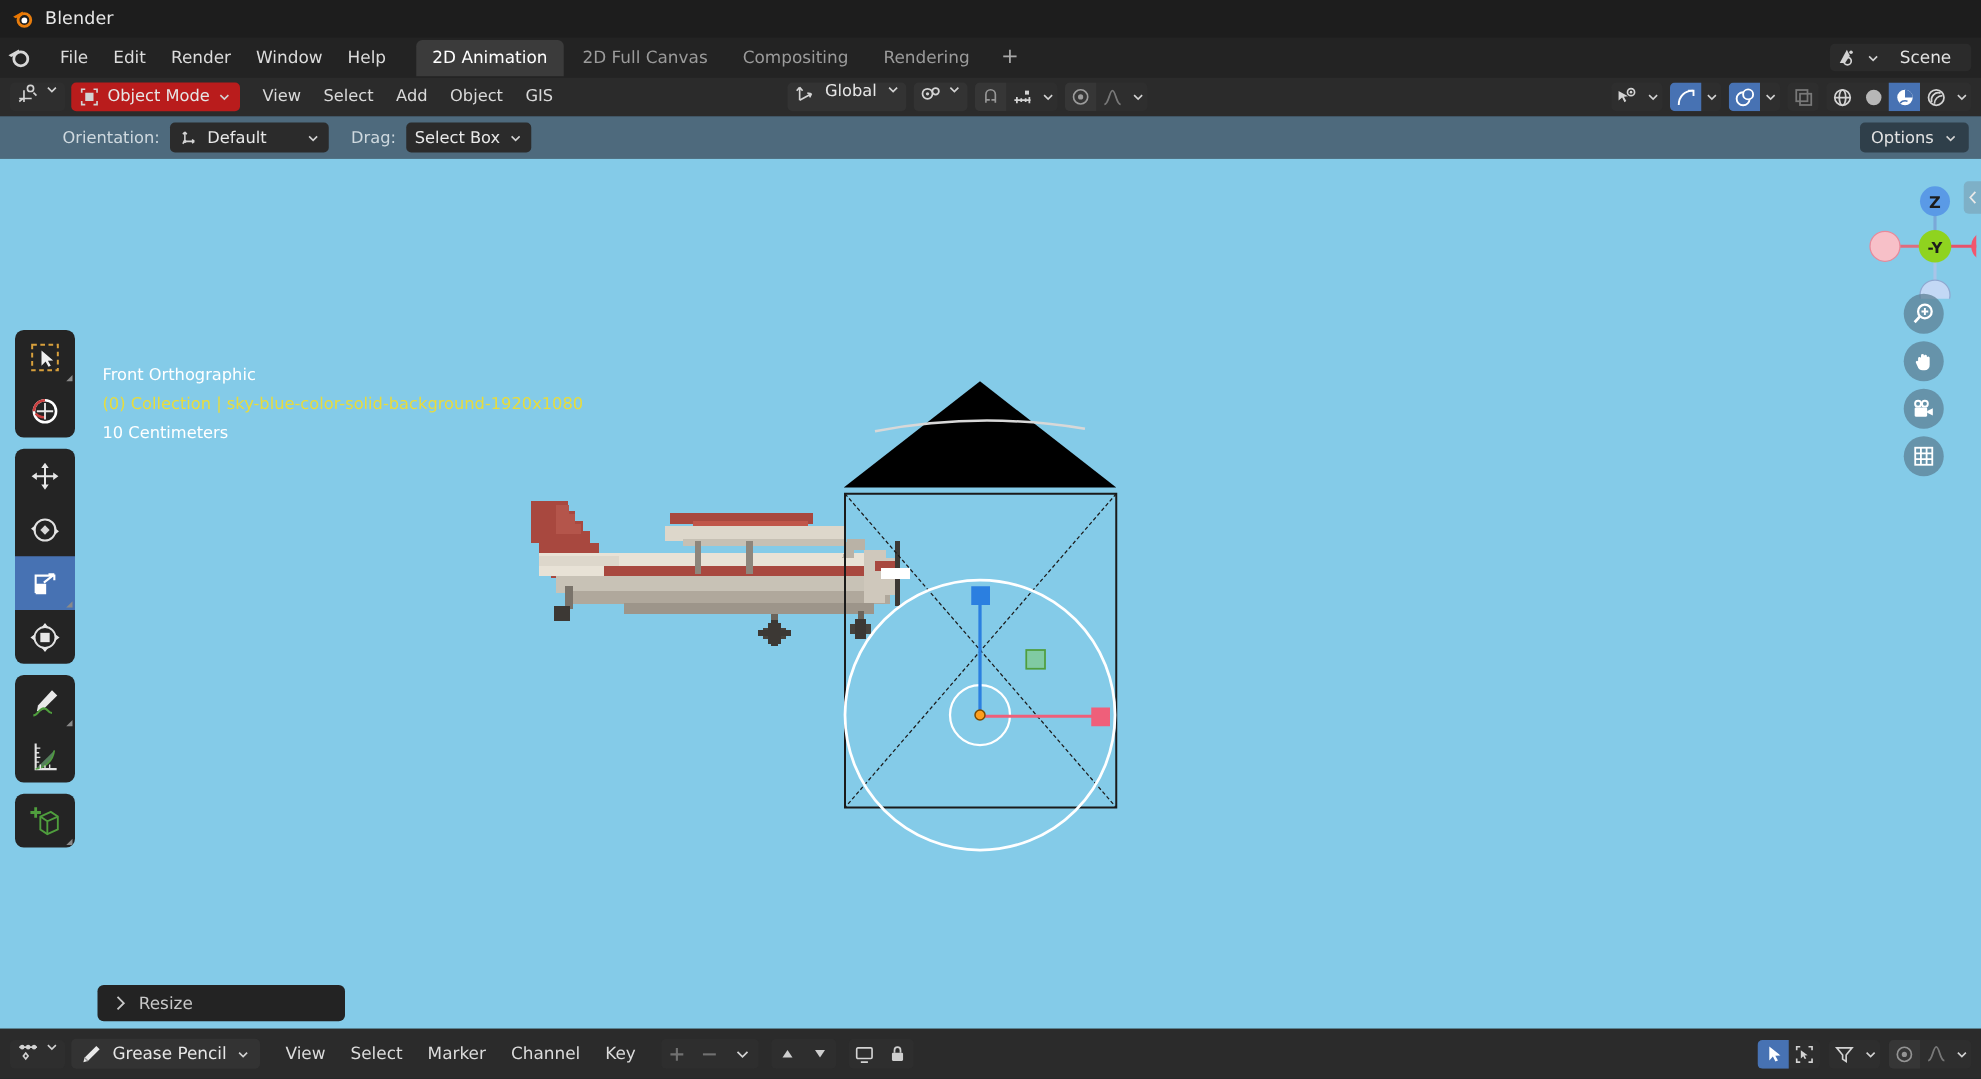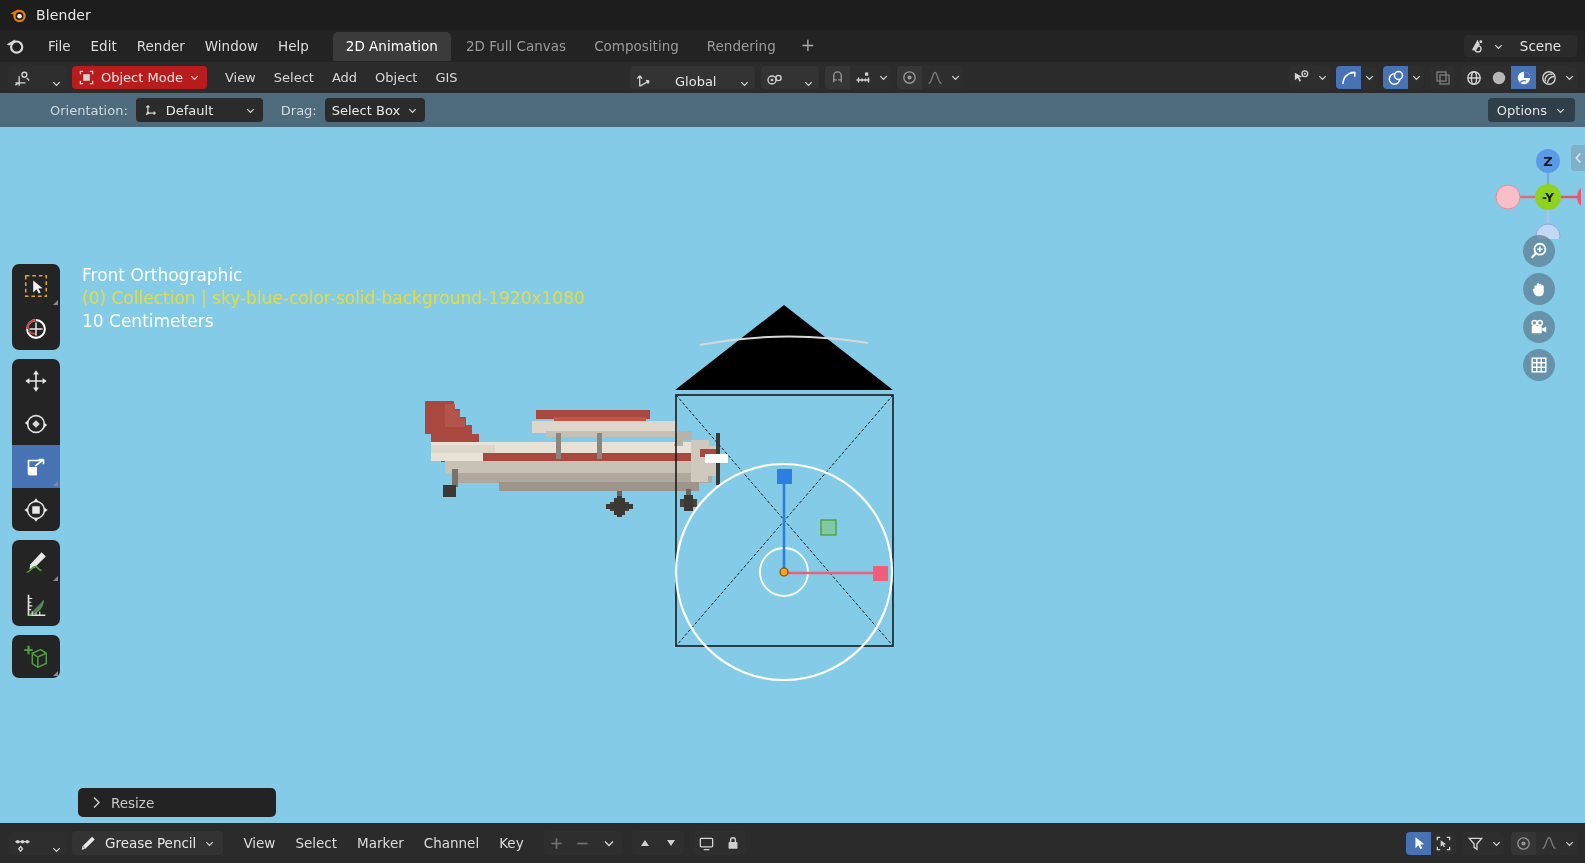--- a/index.html
+++ b/index.html
@@ -51,21 +51,21 @@
     color: #e3e3e3; font-size: 13.5px; padding: 0 14px 0 10px; white-space: nowrap;
   }
 
   
   .vp-header {
     position: absolute; left: 0; top: 62px; width: 1585px; height: 31px;
     background: #2b2b2b; display: flex; align-items: center; padding: 0 8px;
   }
   .btn-dark {
     background: #2e2e2e; border-radius: 4px; height: 23px;
-    display: flex; align-items: flex-end; padding: 0 5px; gap: 19px;
+    display: flex; align-items: flex-start; padding: 0 5px; gap: 4px;
   }
   .btn-dark.lighter { background: #333; }
   .mode-select {
     background: #b91c1c; border-radius: 4px; height: 23px; display: flex;
     align-items: center; gap: 6px; padding: 0 7px 0 6px; margin-left: 5px;
   }
   .mode-select .txt { color: #e6e6e6; font-size: 13px; }
   .vp-menus { display: flex; align-items: center; margin-left: 9px; }
   .vp-menus .menu-item { font-size: 13px; padding: 4px 9px; color: #d9d9d9; }
 
@@ -95,21 +95,21 @@
     margin-left: auto; background: #2f3f4a; border-radius: 4px; height: 24px;
     display: flex; align-items: center; gap: 8px; padding: 0 9px;
     color: #e3e3e3; font-size: 13px;
   }
 
   
   .viewport {
     position: absolute; left: 0; top: 127px; width: 1585px; height: 696px;
     background: #84cbe8; overflow: hidden;
   }
-  .vp-text { position: absolute; font-size: 17px; white-space: nowrap; }
+  .vp-text { position: absolute; font-size: 13px; white-space: nowrap; margin-top: 28px; }
   .vp-text.t1 { left: 82px; top: 138px; color: #ffffff; }
   .vp-text.t2 { left: 82px; top: 161px; color: #e8dc3c; }
   .vp-text.t3 { left: 82px; top: 184px; color: #ffffff; }
 
   
   .toolbar { position: absolute; left: 12px; top: 137px; width: 48px; }
   .tgroup { background: #242424; border-radius: 7px; overflow: hidden; margin-bottom: 9px; }
   .tbtn {
     width: 48px; height: 43px; display: flex; align-items: center; justify-content: center;
     position: relative;

